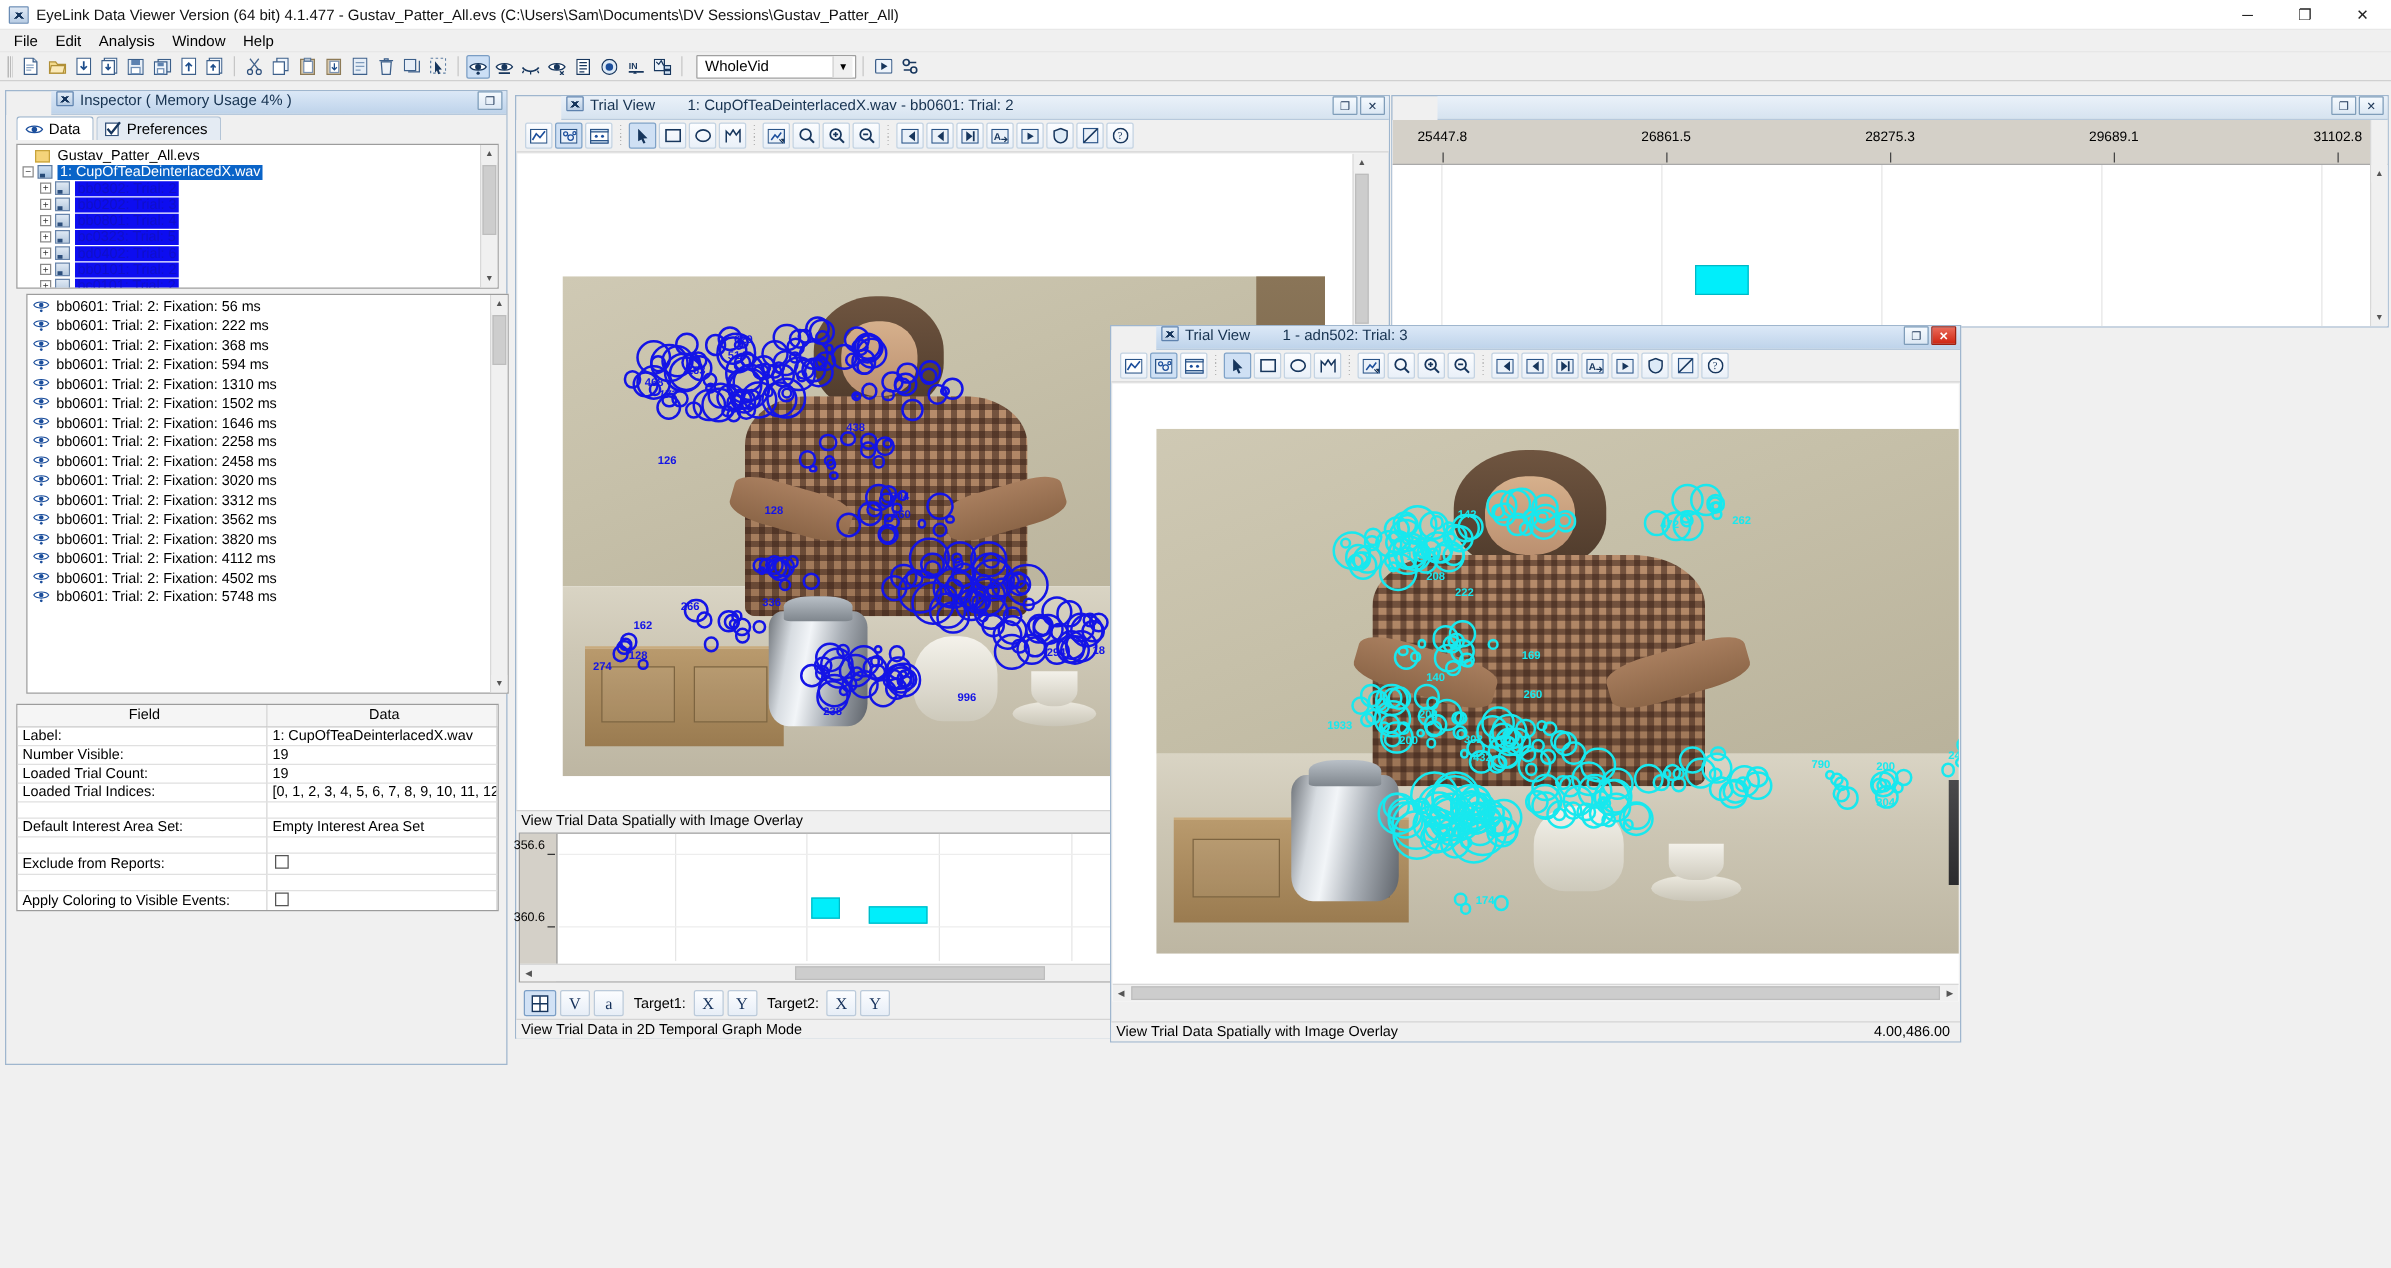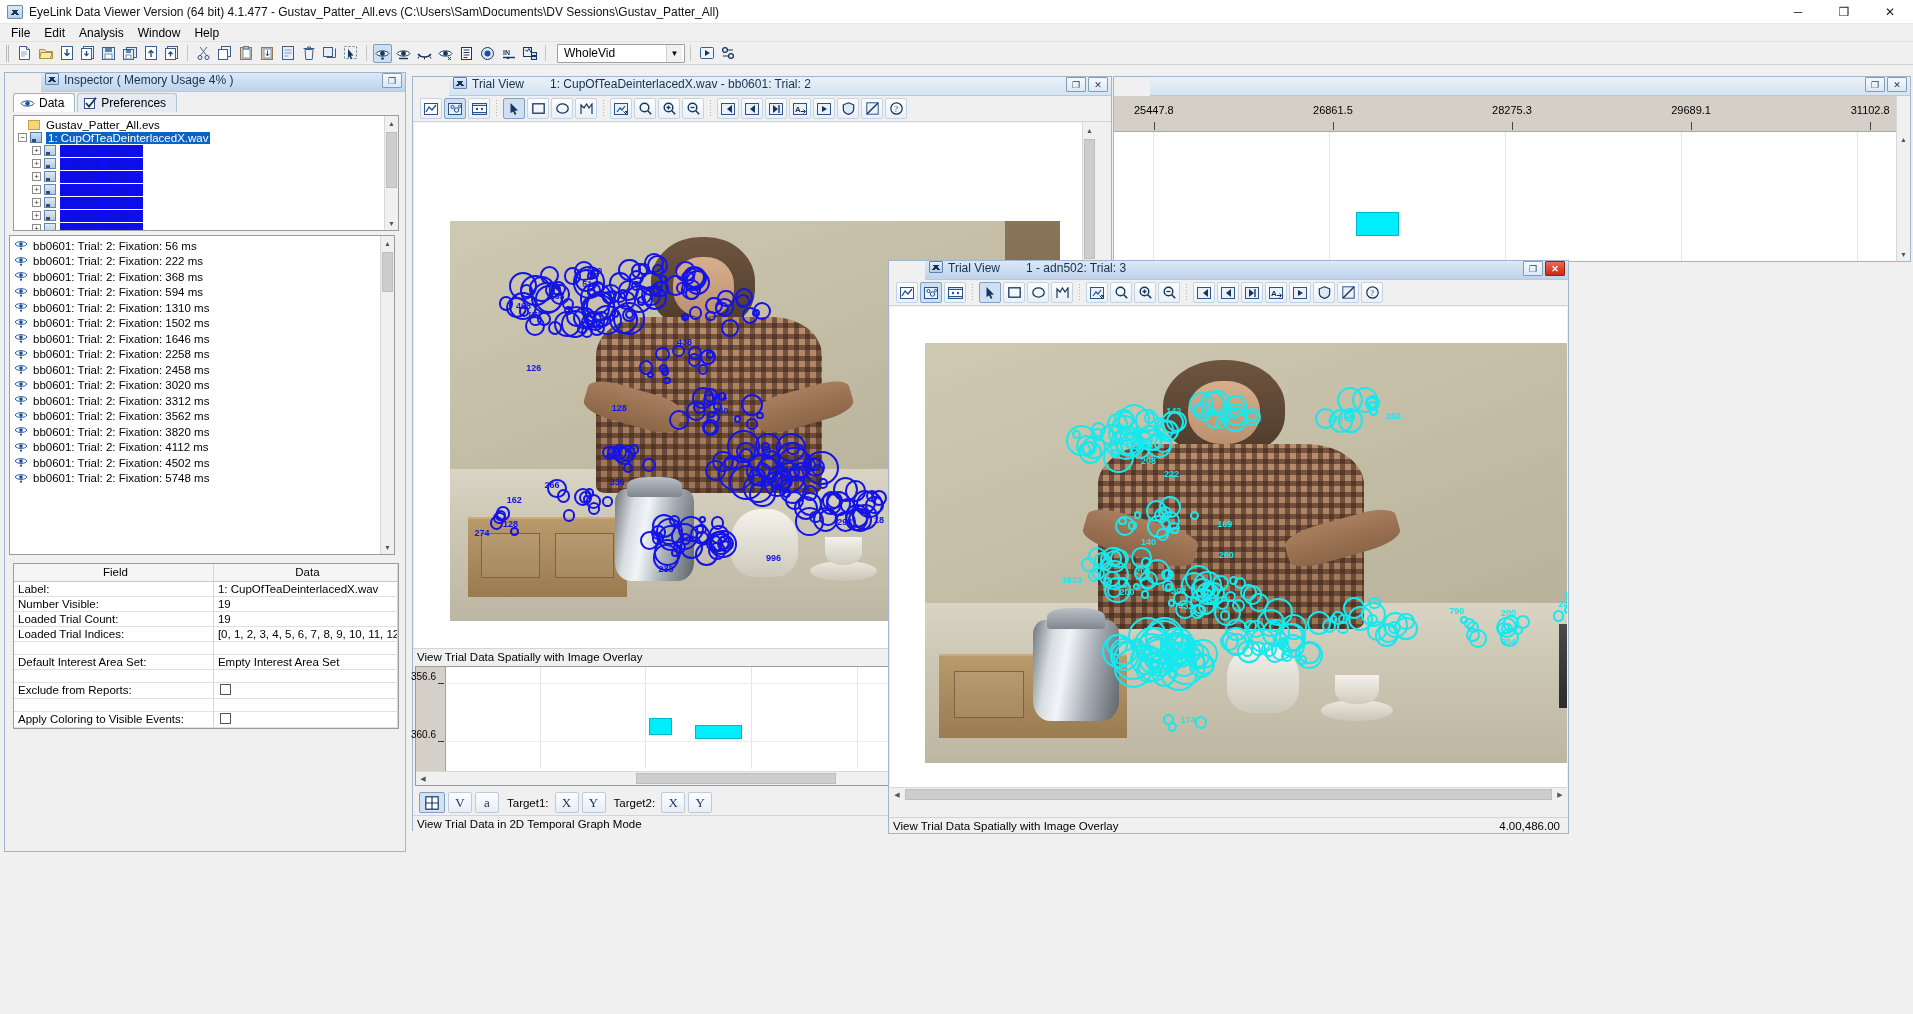--- a/index.html
+++ b/index.html
@@ -120,21 +120,21 @@
     background: linear-gradient(#cfe0f2,#9fbedd); border: 1px solid #5878a0; }
   .tico-sess:after { content:""; position:absolute; left:1px; bottom:0px; width:4px; height:3px; background:#274b78; }
   .tico-trial { width: 12px; height: 11px; margin-right: 4px; flex: none; position: relative;
     background: linear-gradient(#dfe9f4,#b6c9de); border: 1px solid #6784ab; }
   .tico-trial:after { content:""; position:absolute; left:1px; bottom:0; width:4px; height:3px; background:#2d4f7c; }
   .tlabel { padding: 0 2px; }
   .tlabel.sel { background: #0a64c8; color: #fff; }
   .tlabel.selblur { background: #0d0df0; color: #1010c8; }
   .tguide { width: 10px; flex: none; }
 
-  .list { position: absolute; left: 4px; top: 162px; width: 386px; height: 320px; overflow: hidden; }
+  .list { position: absolute; left: 16px; top: 162px; width: 386px; height: 320px; overflow: hidden; }
   .lrow { height: 15.5px; display: flex; align-items: center; font-size: 11.5px; padding-left: 4px; white-space: nowrap; }
   .eye-ico { width: 14px; height: 11px; margin-right: 5px; flex: none; }
 
   .props { position: absolute; left: 8px; top: 490px; width: 386px; height: 166px; overflow: hidden; }
   .ptable { width: 100%; border-collapse: collapse; font-size: 11.5px; table-layout: fixed; }
   .ptable th {
     text-align: center; font-weight: normal; background: #f5f5f5; border-bottom: 1px solid #c8c8c8;
     border-right: 1px solid #d5d5d5; padding: 2px 0 2px 4px; height: 17px;
   }
   .ptable td {

